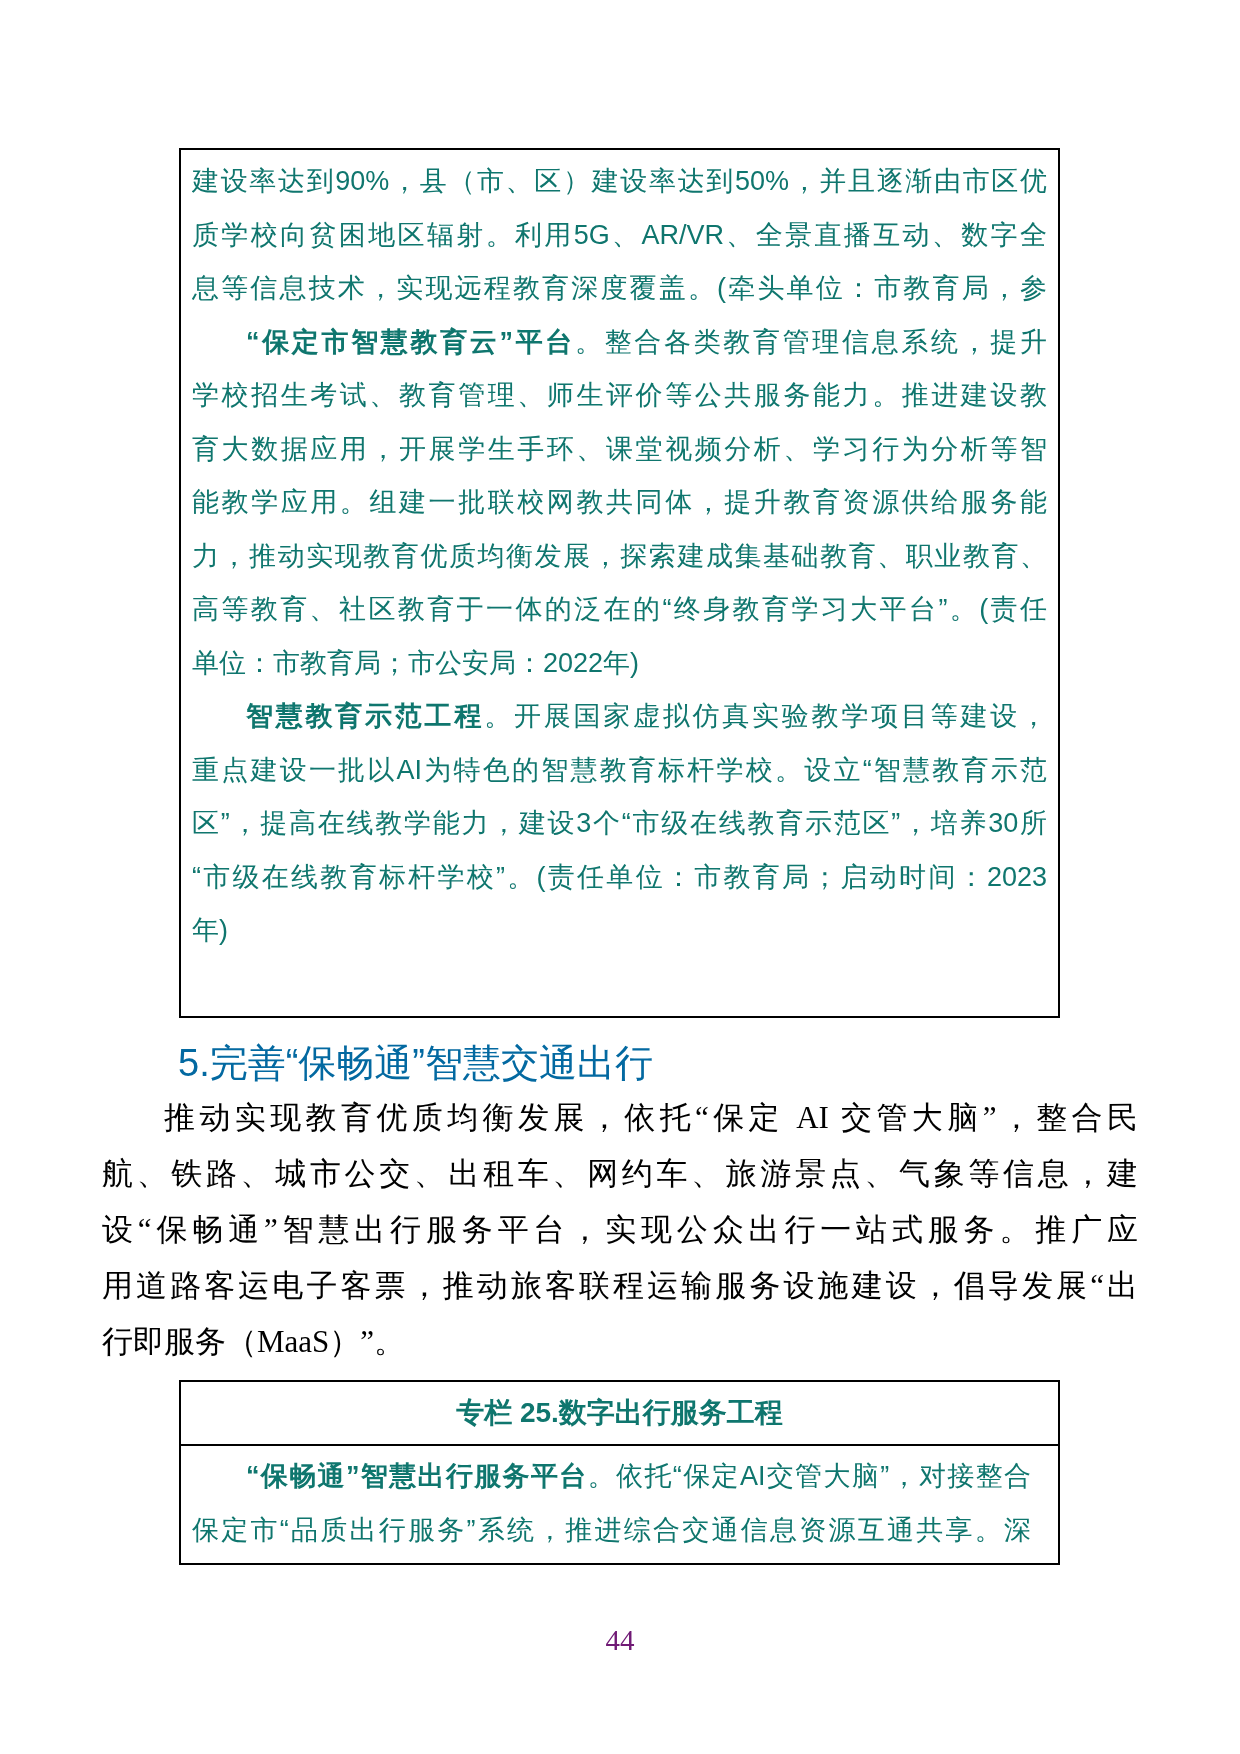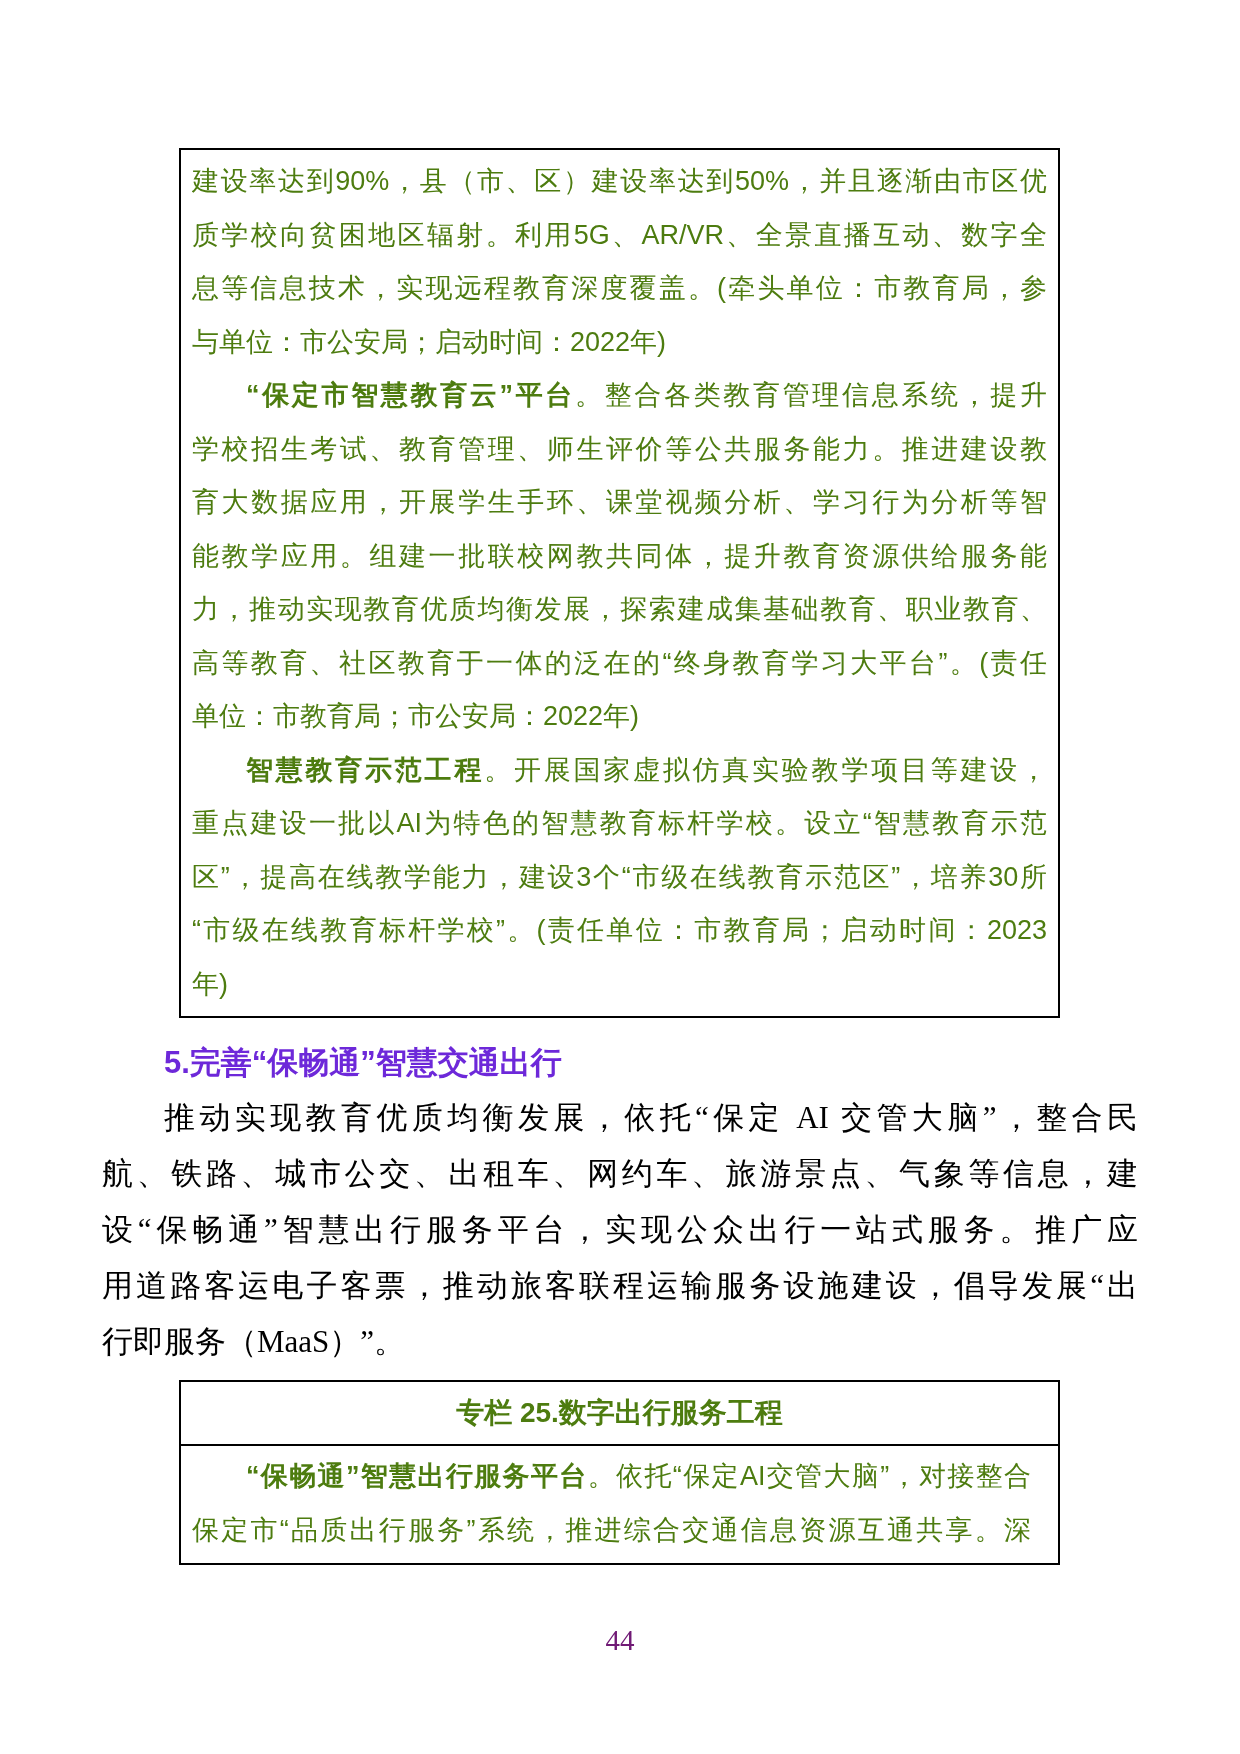--- a/index.html
+++ b/index.html
@@ -13,21 +13,21 @@
 
   
   .pbox {
     position:absolute;
     left:179px; width:881px;
     box-sizing:border-box;
     border:2px solid #000;
     background:#fff;
     font-family:"Liberation Sans", sans-serif;
     font-size:27px;
-    color:#4d7c0f;
+    color:#0f766e;
   }
   .pbox-1 { top:148px; height:870px; padding:5px 11px; overflow:hidden; }
   .pbox-2 { top:1372px; padding:0;margin-top:8px; }
   .pbox-2 .pbox-body { padding:4px 27px 6px 11px; }
 
   .bline {
     line-height:53.5px;
     height:53.5px;
     white-space:nowrap;
     overflow:hidden;
@@ -42,25 +42,25 @@
     font-weight:bold;
     font-size:28px;
     border-bottom:2px solid #000;
   }
 
   
   .sec-heading {
     position:absolute;
     top:1042px; left:102px; width:1036px;
     font-family:"Liberation Sans", sans-serif;
-    font-weight:bold;
-    font-size:31px;
+    font-weight:normal;
+    font-size:38px;
     line-height:42px;
     text-indent:2em;
-    color:#6d28d9;
+    color:#0369a1;
   }
 
   
   .body-par {
     position:absolute;
     top:1090px; left:102px; width:1036px;
     font-family:"Liberation Serif", serif;
     font-size:31px;
     color:#000;
   }
@@ -83,21 +83,20 @@
 </style>
 </head>
 <body>
 
 <div class="page">
 
   <div class="pbox pbox-1">
     <div class="bline j">建设率达到90%，县（市、区）建设率达到50%，并且逐渐由市区优</div>
     <div class="bline j">质学校向贫困地区辐射。利用5G、AR/VR、全景直播互动、数字全</div>
     <div class="bline j">息等信息技术，实现远程教育深度覆盖。(牵头单位：市教育局，参</div>
-    <div class="bline">与单位：市公安局；启动时间：2022年)</div>
     <div class="bline j indent"><span class="lead">“保定市智慧教育云”平台</span><span>。整合各类教育管理信息系统，提升</span></div>
     <div class="bline j">学校招生考试、教育管理、师生评价等公共服务能力。推进建设教</div>
     <div class="bline j">育大数据应用，开展学生手环、课堂视频分析、学习行为分析等智</div>
     <div class="bline j">能教学应用。组建一批联校网教共同体，提升教育资源供给服务能</div>
     <div class="bline j">力，推动实现教育优质均衡发展，探索建成集基础教育、职业教育、</div>
     <div class="bline j">高等教育、社区教育于一体的泛在的“终身教育学习大平台”。(责任</div>
     <div class="bline">单位：市教育局；市公安局：2022年)</div>
     <div class="bline j indent"><span class="lead">智慧教育示范工程</span><span>。开展国家虚拟仿真实验教学项目等建设，</span></div>
     <div class="bline j">重点建设一批以AI为特色的智慧教育标杆学校。设立“智慧教育示范</div>
     <div class="bline j">区”，提高在线教学能力，建设3个“市级在线教育示范区”，培养30所</div>

